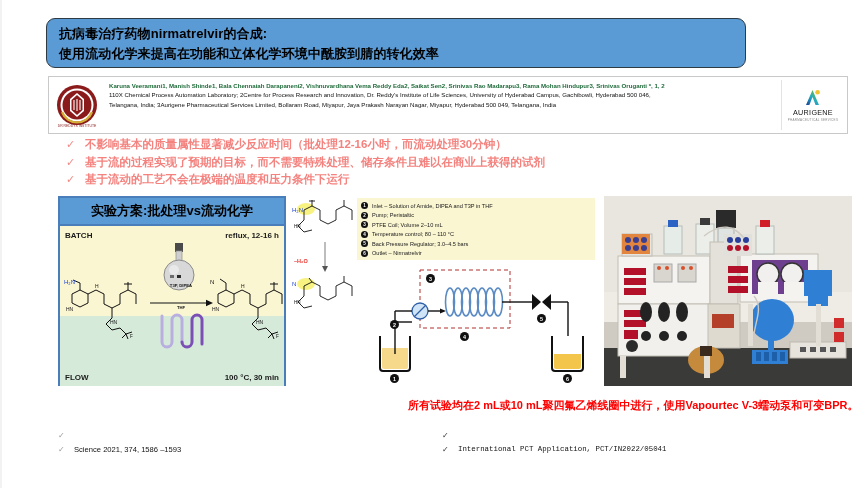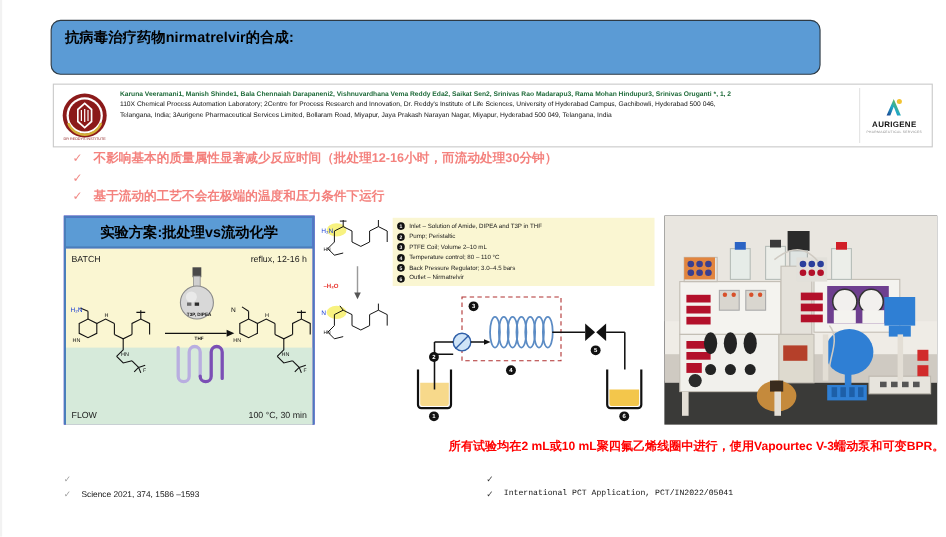--- a/index.html
+++ b/index.html
@@ -31,42 +31,42 @@
   .authors-text{
     position:absolute;left:60px;top:4px;width:672px;
     color:#1F6B3A;font-size:6.1px;line-height:9.4px;font-weight:bold;
   }
   .authors-text .aff{color:#111;font-weight:normal;}
   .aurigene{
     position:absolute;right:3px;top:3px;width:62px;height:50px;
     border-left:1px solid #e3e3e3;display:flex;flex-direction:column;
     align-items:center;justify-content:center;gap:1px;
   }
-  .aurigene-word{font-size:7.2px;font-weight:bold;color:#111;letter-spacing:.3px;}
+  .aurigene-word{font-size:7.2px;font-weight:normal;color:#111;letter-spacing:.3px;}
   .aurigene-sub{font-size:3px;color:#8a8a8a;letter-spacing:.3px;}
 
   
   .bullets{position:absolute;left:66px;top:137px;width:740px;}
   .bullet-row{display:flex;align-items:flex-start;gap:9px;margin-bottom:2px;}
   .bullet-check{color:#F08A86;font-size:11px;line-height:15px;width:10px;}
   .bullet-text{color:#F4827E;font-size:11.5px;line-height:15.5px;font-weight:bold;white-space:nowrap;}
 
   
   .scheme-box{
     position:absolute;left:58px;top:196px;width:228px;height:190px;
-    border:2px solid #4A7EBB;box-sizing:border-box;background:#6d28d9;
+    border:2px solid #4A7EBB;box-sizing:border-box;background:#15803d;
   }
   .scheme-head{
     height:26px;background:#5B9BD5;display:flex;align-items:center;
     justify-content:center;border-bottom:2px solid #4A7EBB;
   }
   .scheme-head span{font-size:13px;font-weight:bold;color:#000;}
   .scheme-body{position:relative;height:160px;background:#FAF6D2;overflow:hidden;}
   .scheme-body .lower{position:absolute;left:0;right:0;bottom:0;height:70px;background:#D6EADA;}
-  .lbl{position:absolute;font-size:8px;font-weight:normal;color:#1a1a1a;}
+  .lbl{position:absolute;font-size:8px;font-weight:bold;color:#1a1a1a;}
   .lbl.batch{left:5px;top:5px;}
   .lbl.reflux{right:5px;top:5px;}
   .lbl.flow{left:5px;bottom:4px;}
   .lbl.temp{right:5px;bottom:4px;}
   .arrow-lbl{position:absolute;font-size:4.2px;font-weight:bold;color:#111;text-align:center;}
 
   
   .mid-panel{
     position:absolute;left:292px;top:196px;width:308px;height:190px;
     background:#fff;overflow:hidden;
@@ -117,20 +117,21 @@
 </style>
 </head>
 <body>
 
 <div class="slide">
 
   <div class="edge-line"></div>
 
   <div class="title-bar">
     <div class="title-line">抗病毒治疗药物nirmatrelvir的合成:</div>
+    <div class="title-line">使用流动化学来提高在功能和立体化学环境中酰胺到腈的转化效率</div>
   </div>
 
   <div class="authors-band">
 
     <svg class="seal" viewBox="0 0 48 48">
       <circle cx="24" cy="23" r="20" fill="#8B1A1A"></circle>
       <circle cx="24" cy="23" r="16.5" fill="#fff"></circle>
       <circle cx="24" cy="23" r="14.5" fill="#8B1A1A"></circle>
       <path d="M24 11 L31 17 L31 29 L24 35 L17 29 L17 17 Z" fill="#fff"></path>
       <path d="M24 13 L29.5 18 L29.5 28 L24 33 L18.5 28 L18.5 18 Z" fill="#8B1A1A"></path>
@@ -163,20 +164,21 @@
     </div>
   </div>
 
   <div class="bullets">
     <div class="bullet-row">
       <span class="bullet-check">✓</span>
       <span class="bullet-text">不影响基本的质量属性显著减少反应时间（批处理12-16小时，而流动处理30分钟）</span>
     </div>
     <div class="bullet-row">
       <span class="bullet-check">✓</span>
+      <span class="bullet-text">基于流的过程实现了预期的目标，而不需要特殊处理、储存条件且难以在商业上获得的试剂</span>
     </div>
     <div class="bullet-row">
       <span class="bullet-check">✓</span>
       <span class="bullet-text">基于流动的工艺不会在极端的温度和压力条件下运行</span>
     </div>
   </div>
 
   <div class="scheme-box">
     <div class="scheme-head">
       <span>实验方案:批处理vs流动化学</span>

